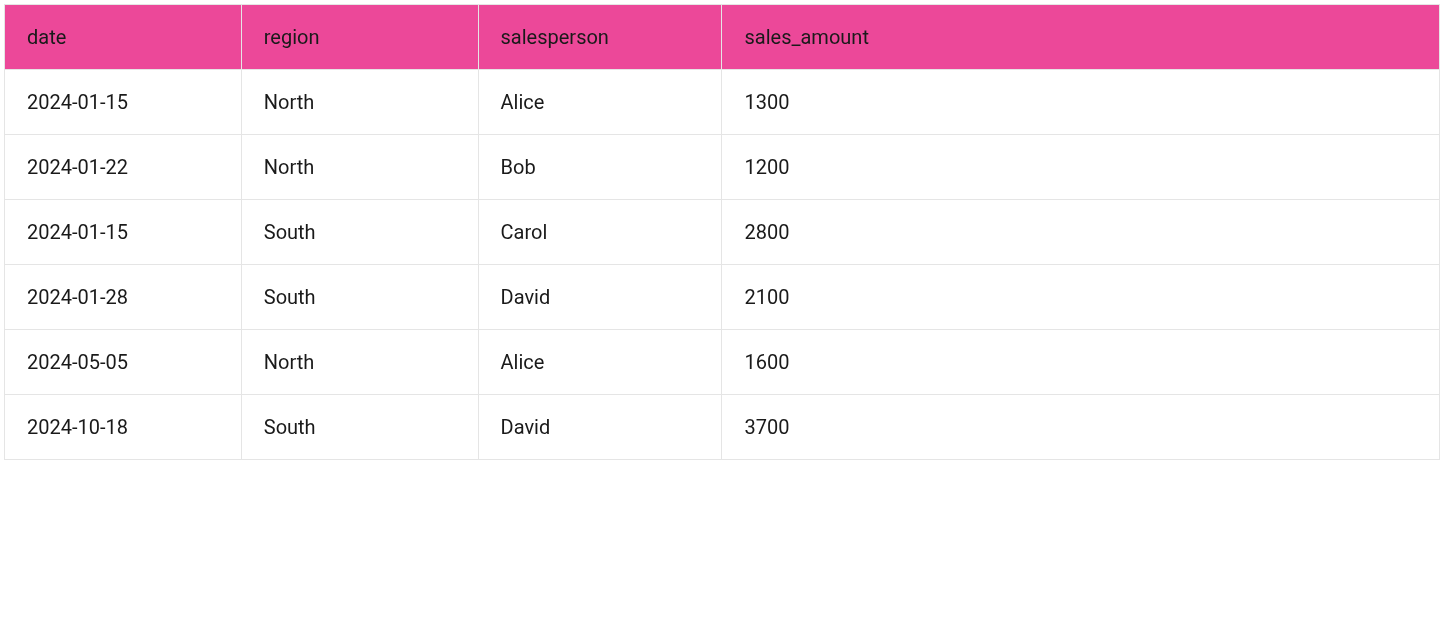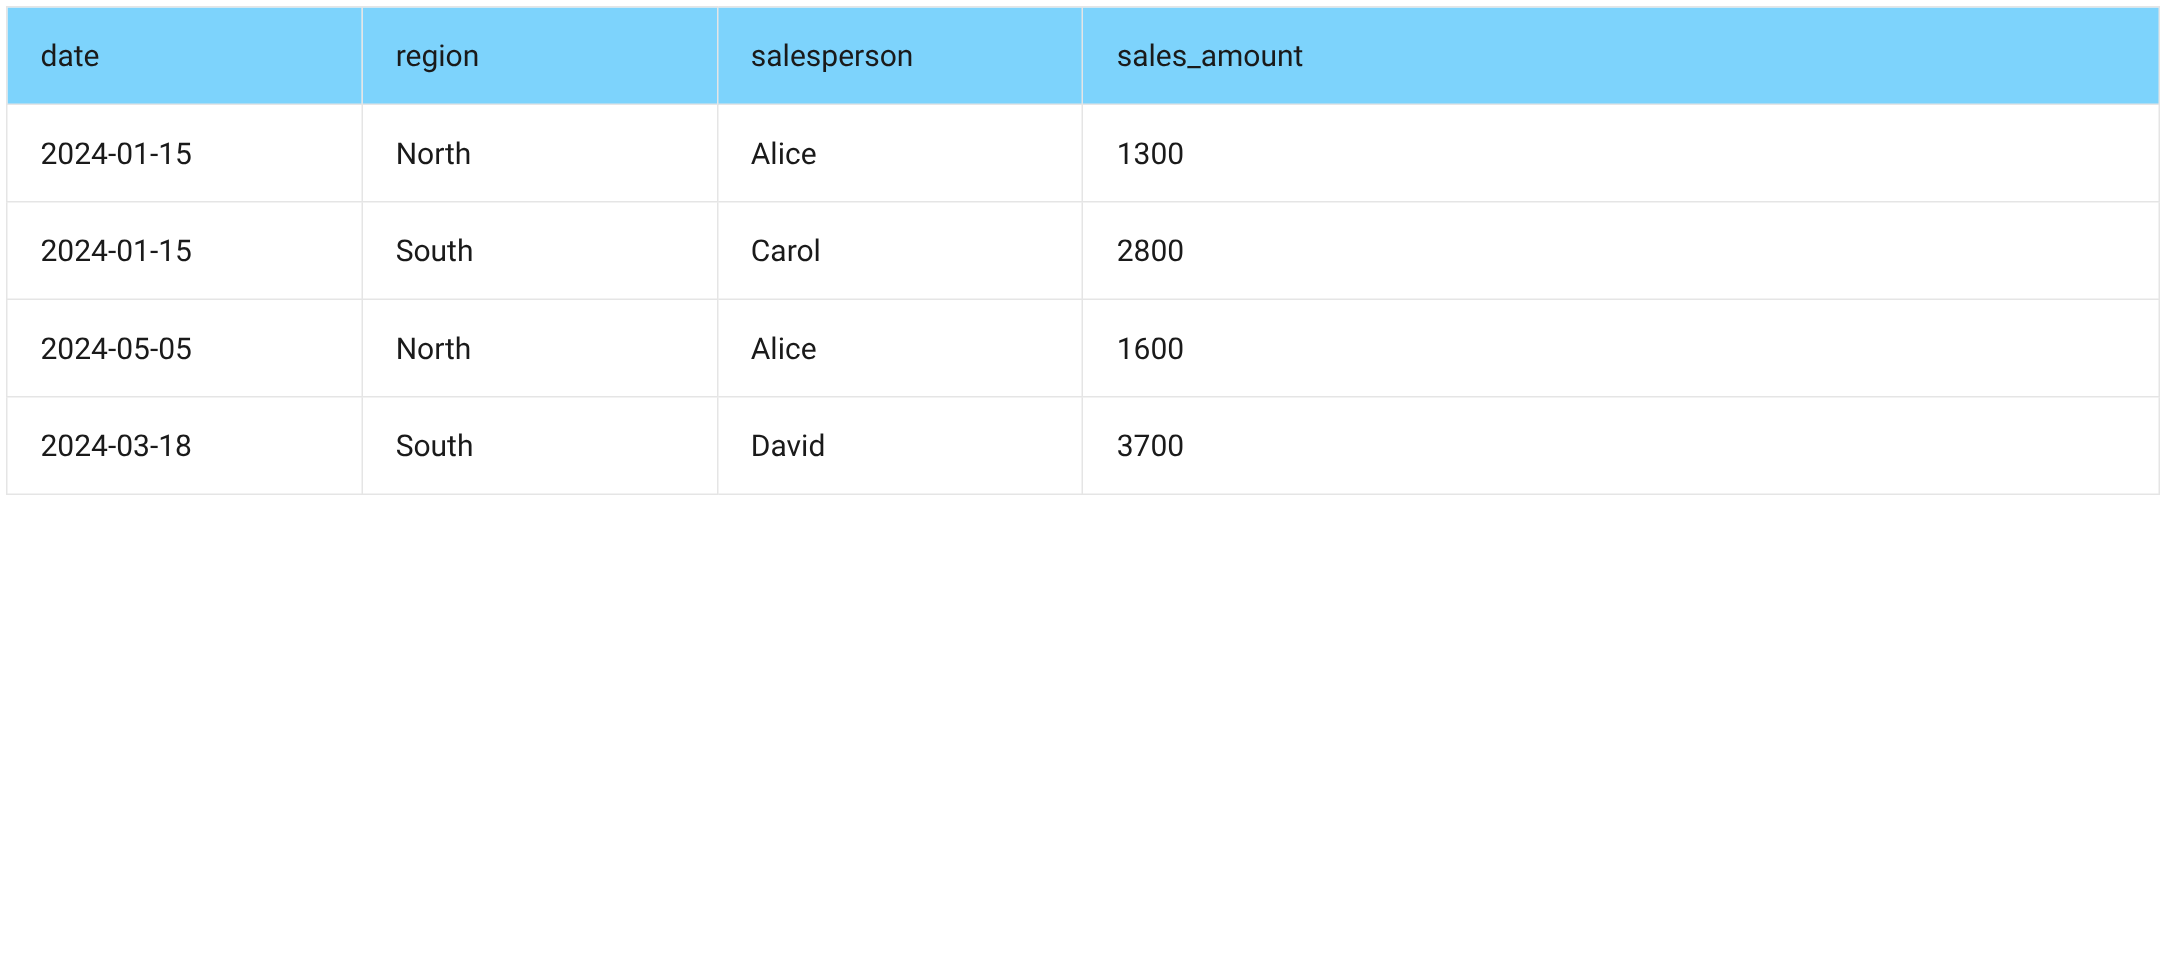--- a/index.html
+++ b/index.html
@@ -21,21 +21,21 @@
     }
     th, td {
       text-align: left;
       padding: 20px 22px;
       border: 1px solid #e5e5e5;
       font-weight: 400;
       vertical-align: middle;
     }
     th {
       font-weight: 400;
-      background: #7dd3fc;
+      background: #ec4899;
     }
     col.col-date { width: 16.5%; }
     col.col-region { width: 16.5%; }
     col.col-salesperson { width: 17%; }
     col.col-sales_amount { width: 50%; }
   </style>
 </head>
 <body>
 
 <table>
@@ -54,31 +54,43 @@
     </tr>
   </thead>
   <tbody>
     <tr>
       <td>2024-01-15</td>
       <td>North</td>
       <td>Alice</td>
       <td>1300</td>
     </tr>
     <tr>
+      <td>2024-01-22</td>
+      <td>North</td>
+      <td>Bob</td>
+      <td>1200</td>
+    </tr>
+    <tr>
       <td>2024-01-15</td>
       <td>South</td>
       <td>Carol</td>
       <td>2800</td>
+    </tr>
+    <tr>
+      <td>2024-01-28</td>
+      <td>South</td>
+      <td>David</td>
+      <td>2100</td>
     </tr>
     <tr>
       <td>2024-05-05</td>
       <td>North</td>
       <td>Alice</td>
       <td>1600</td>
     </tr>
     <tr>
-      <td>2024-03-18</td>
+      <td>2024-10-18</td>
       <td>South</td>
       <td>David</td>
       <td>3700</td>
     </tr>
   </tbody>
 </table>
 
 </body></html>

